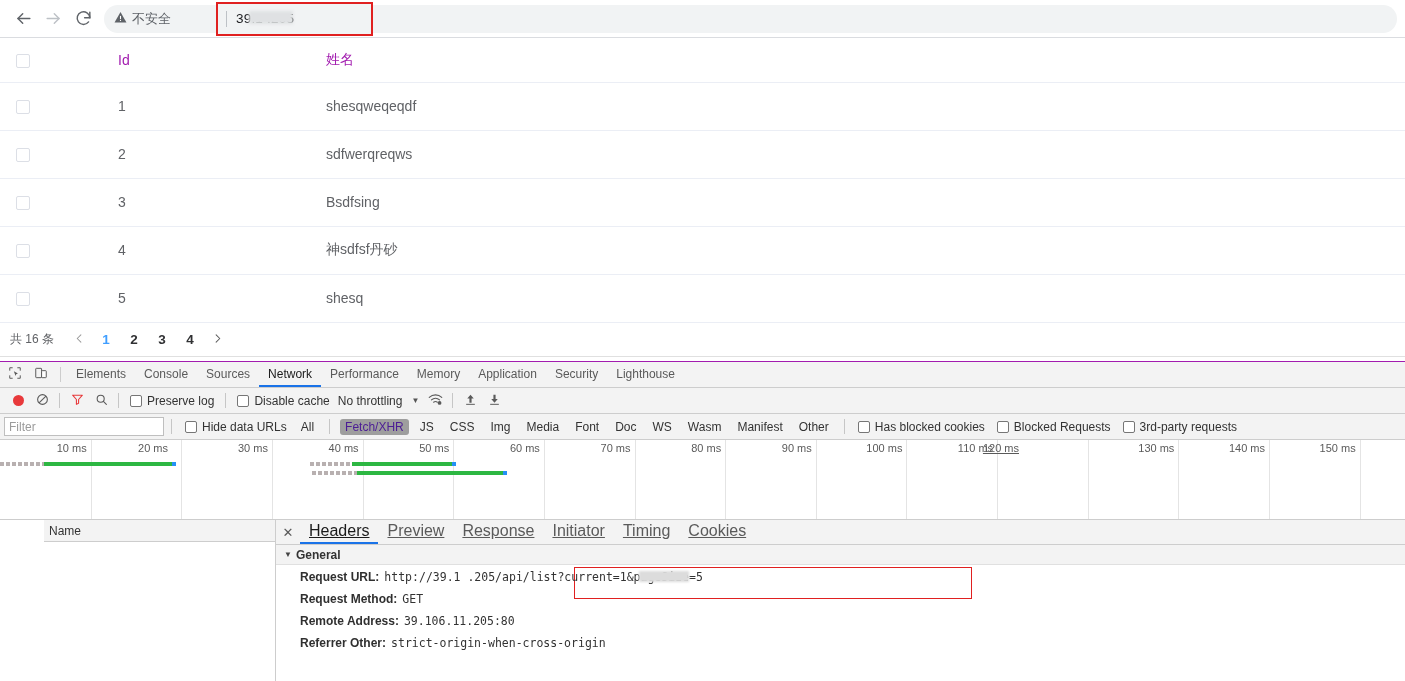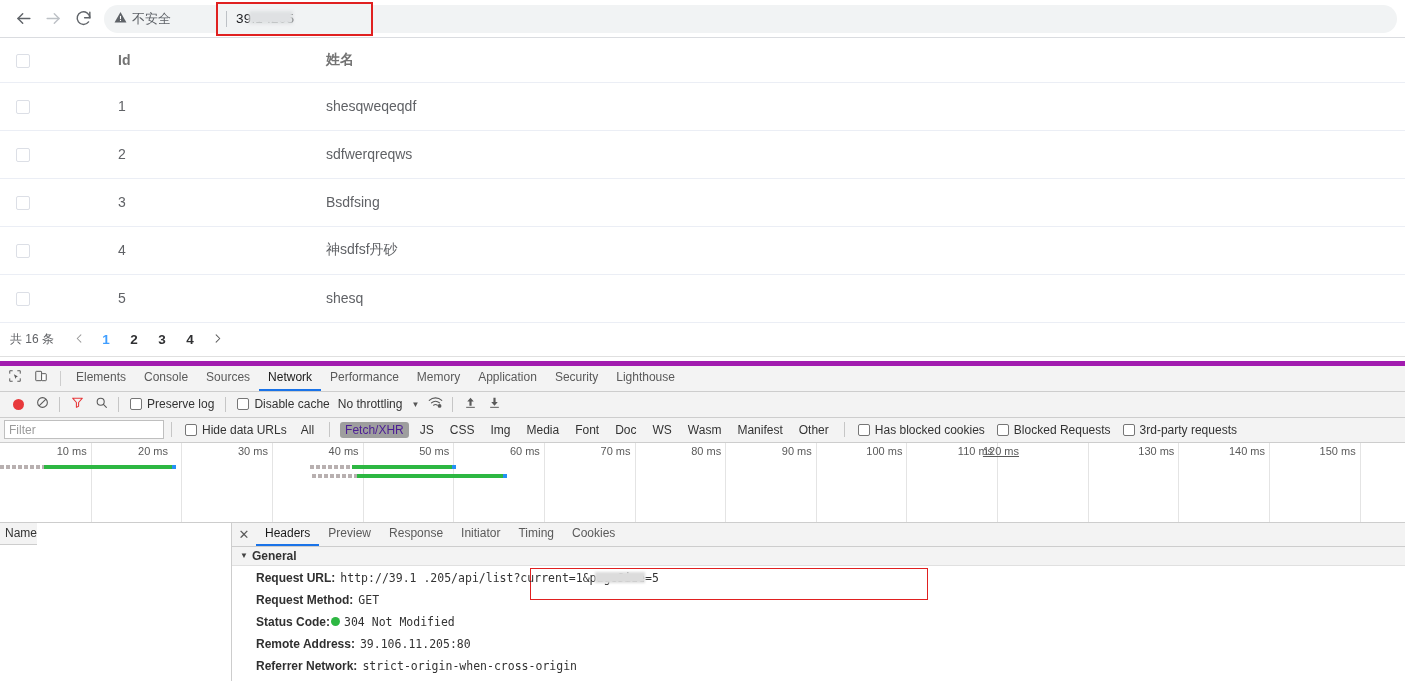--- a/index.html
+++ b/index.html
@@ -93,22 +93,22 @@
     overflow: hidden;
   }
   .tbl { width: 100%; border-collapse: collapse; }
   .tbl td, .tbl th { text-align: left; }
   .col-chk { width: 58px; padding-left: 16px; }
   .col-id  { width: 140px; }
   .col-name{ }
   .tbl thead th {
     height: 44px;
     font-size: 14px;
-    font-weight: bold;
-    color: #737373;
+    font-weight: normal;
+    color: #a21caf;
     border-bottom: 1px solid #ebeef5;
     padding: 0;
     vertical-align: middle;
   }
   .tbl thead th.col-chk { padding-left: 16px; }
   .tbl thead th.col-id { padding-left: 60px; }
   .tbl thead th.col-name { padding-left: 128px; }
   .tbl tbody td {
     height: 48px;
     font-size: 14px;
@@ -154,21 +154,21 @@
     min-width: 28px; height: 26px;
     display: flex; align-items: center; justify-content: center;
     font-size: 13.5px;
     font-weight: bold;
     color: #303133;
   }
   .pg-num.active { color: #409eff; }
 
   
   .devtools {
-    border-top: 5px solid #a21caf;
+    border-top: 1px solid #a21caf;
     background: #ffffff;
     height: 320px;
     display: flex;
     flex-direction: column;
   }
   .dt-tabbar {
     height: 26px;
     display: flex;
     align-items: stretch;
     background: #f3f3f3;
@@ -317,21 +317,23 @@
   
   .split {
     flex: 1 1 auto;
     display: flex;
     min-height: 0;
   }
   .req-list {
     width: 232px;
     border-right: 1px solid #cdcdcd;
     display: flex;
+    flex-direction: column;
     background: #fff;
+    margin-left: 44px;
   }
   .req-head {
     height: 22px;
     display: flex; align-items: center;
     padding-left: 5px;
     font-size: 12px;
     color: #333;
     background: #f3f3f3;
     border-bottom: 1px solid #cdcdcd;
   }
@@ -367,24 +369,25 @@
   }
   .det-close {
     width: 24px;
     display: flex; align-items: center; justify-content: center;
     color: #5a5a5a;
     font-size: 13px;
   }
   .det-tab {
     display: flex; align-items: center;
     padding: 0 9px;
-    font-size: 12px;
+    font-size: 16px;
     color: #5a5a5a;
     border-bottom: 2px solid transparent;
     white-space: nowrap;
+    text-decoration: underline;
   }
   .det-tab.active {
     color: #1a1a1a;
     border-bottom-color: #1a73e8;
   }
   .section-head {
     height: 20px;
     display: flex; align-items: center;
     gap: 4px;
     padding-left: 8px;
@@ -767,28 +770,23 @@
         <div class="gen-row">
           <span class="gen-key">Request URL:</span>
           <span class="gen-val" style="position:relative">http://39.1       .205/api/list?current=1&amp;pageSize=5</span>
           <span class="url-redact2" style="left:363px;top:6px;width:50px;height:11px"></span>
         </div>
         <div class="gen-row">
           <span class="gen-key">Request Method:</span>
           <span class="gen-val">GET</span>
         </div>
         <div class="gen-row">
-          <span class="gen-key">Status Code:</span>
-          <span class="status-dot"></span>
-          <span class="gen-val" style="margin-left:0">304 Not Modified</span>
-        </div>
-        <div class="gen-row">
           <span class="gen-key">Remote Address:</span>
           <span class="gen-val">39.106.11.205:80</span>
         </div>
         <div class="gen-row">
-          <span class="gen-key">Referrer Network:</span>
+          <span class="gen-key">Referrer Other:</span>
           <span class="gen-val">strict-origin-when-cross-origin</span>
         </div>
       </div>
     </div>
   </div>
 </div>
 
 </body></html>

